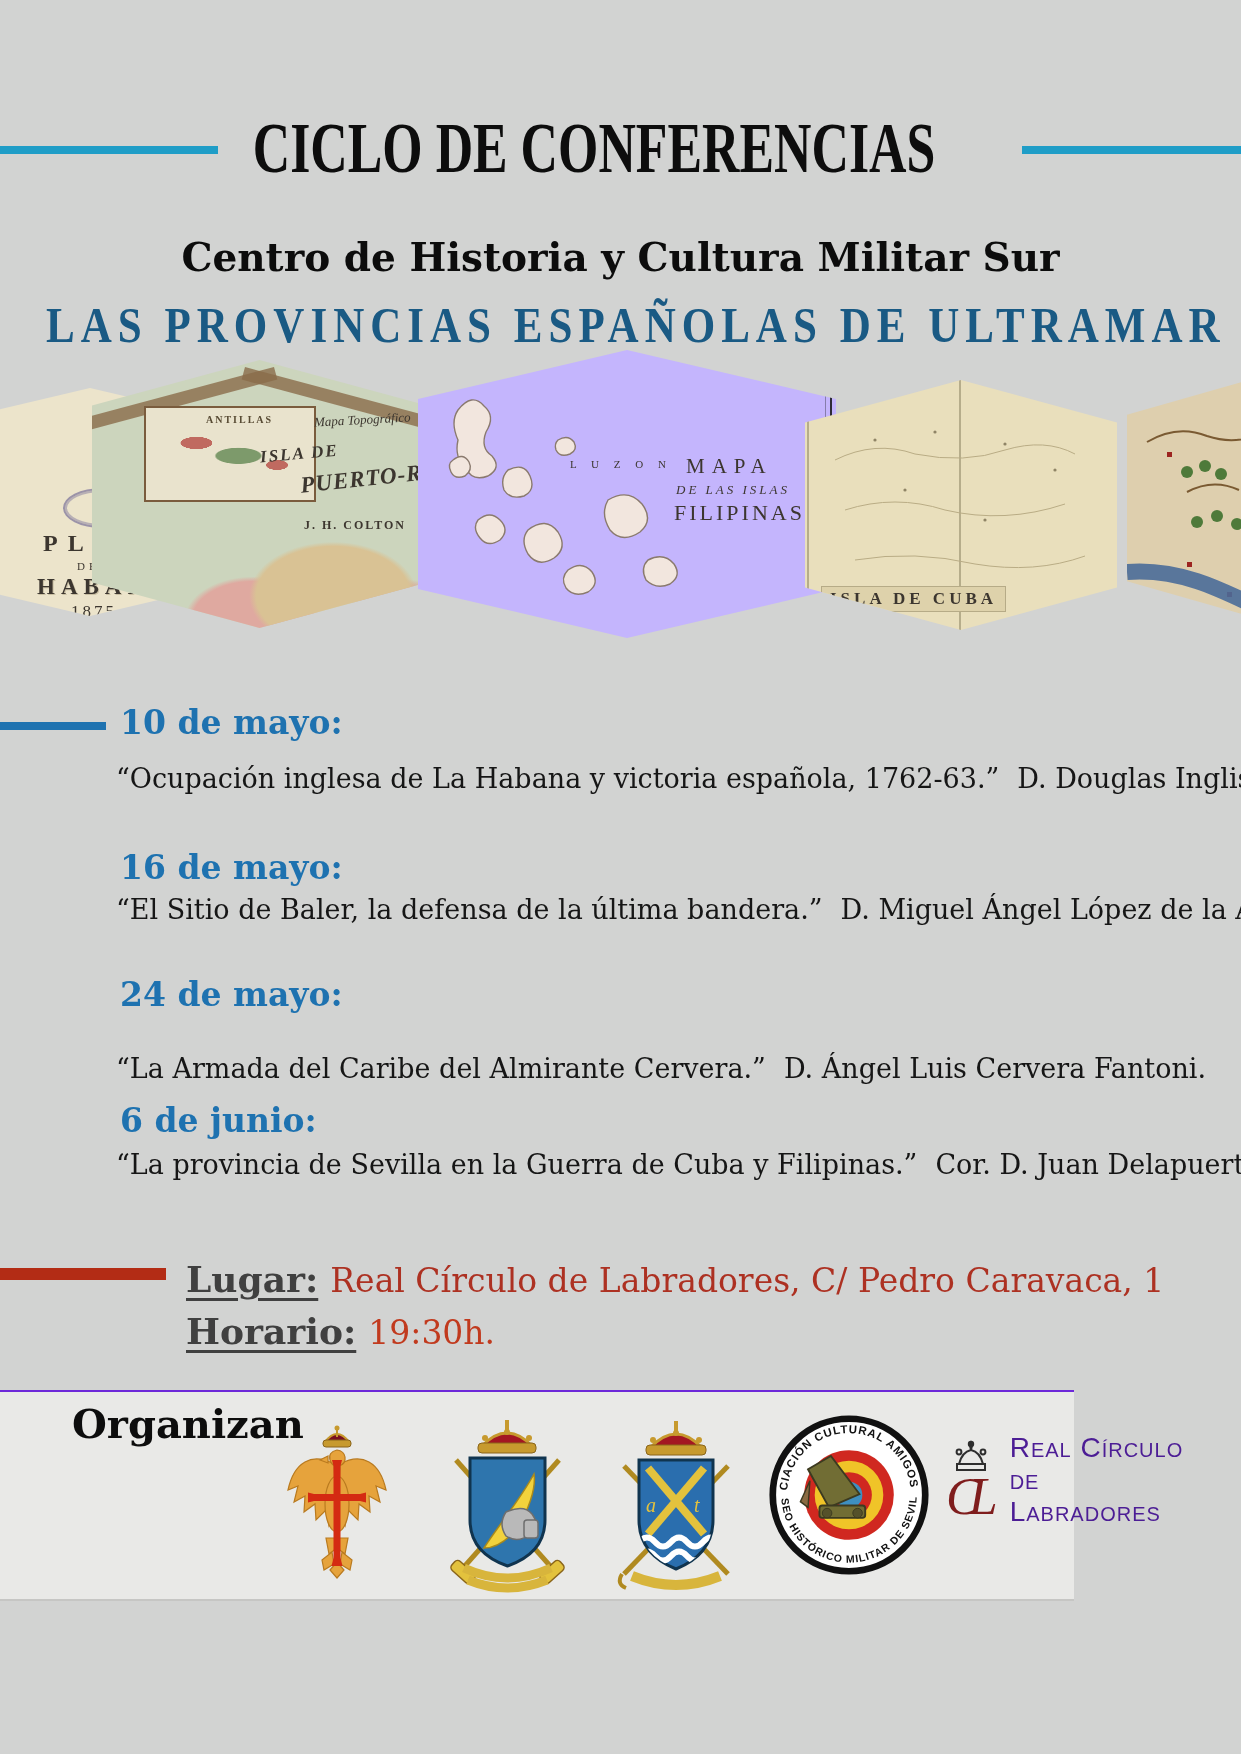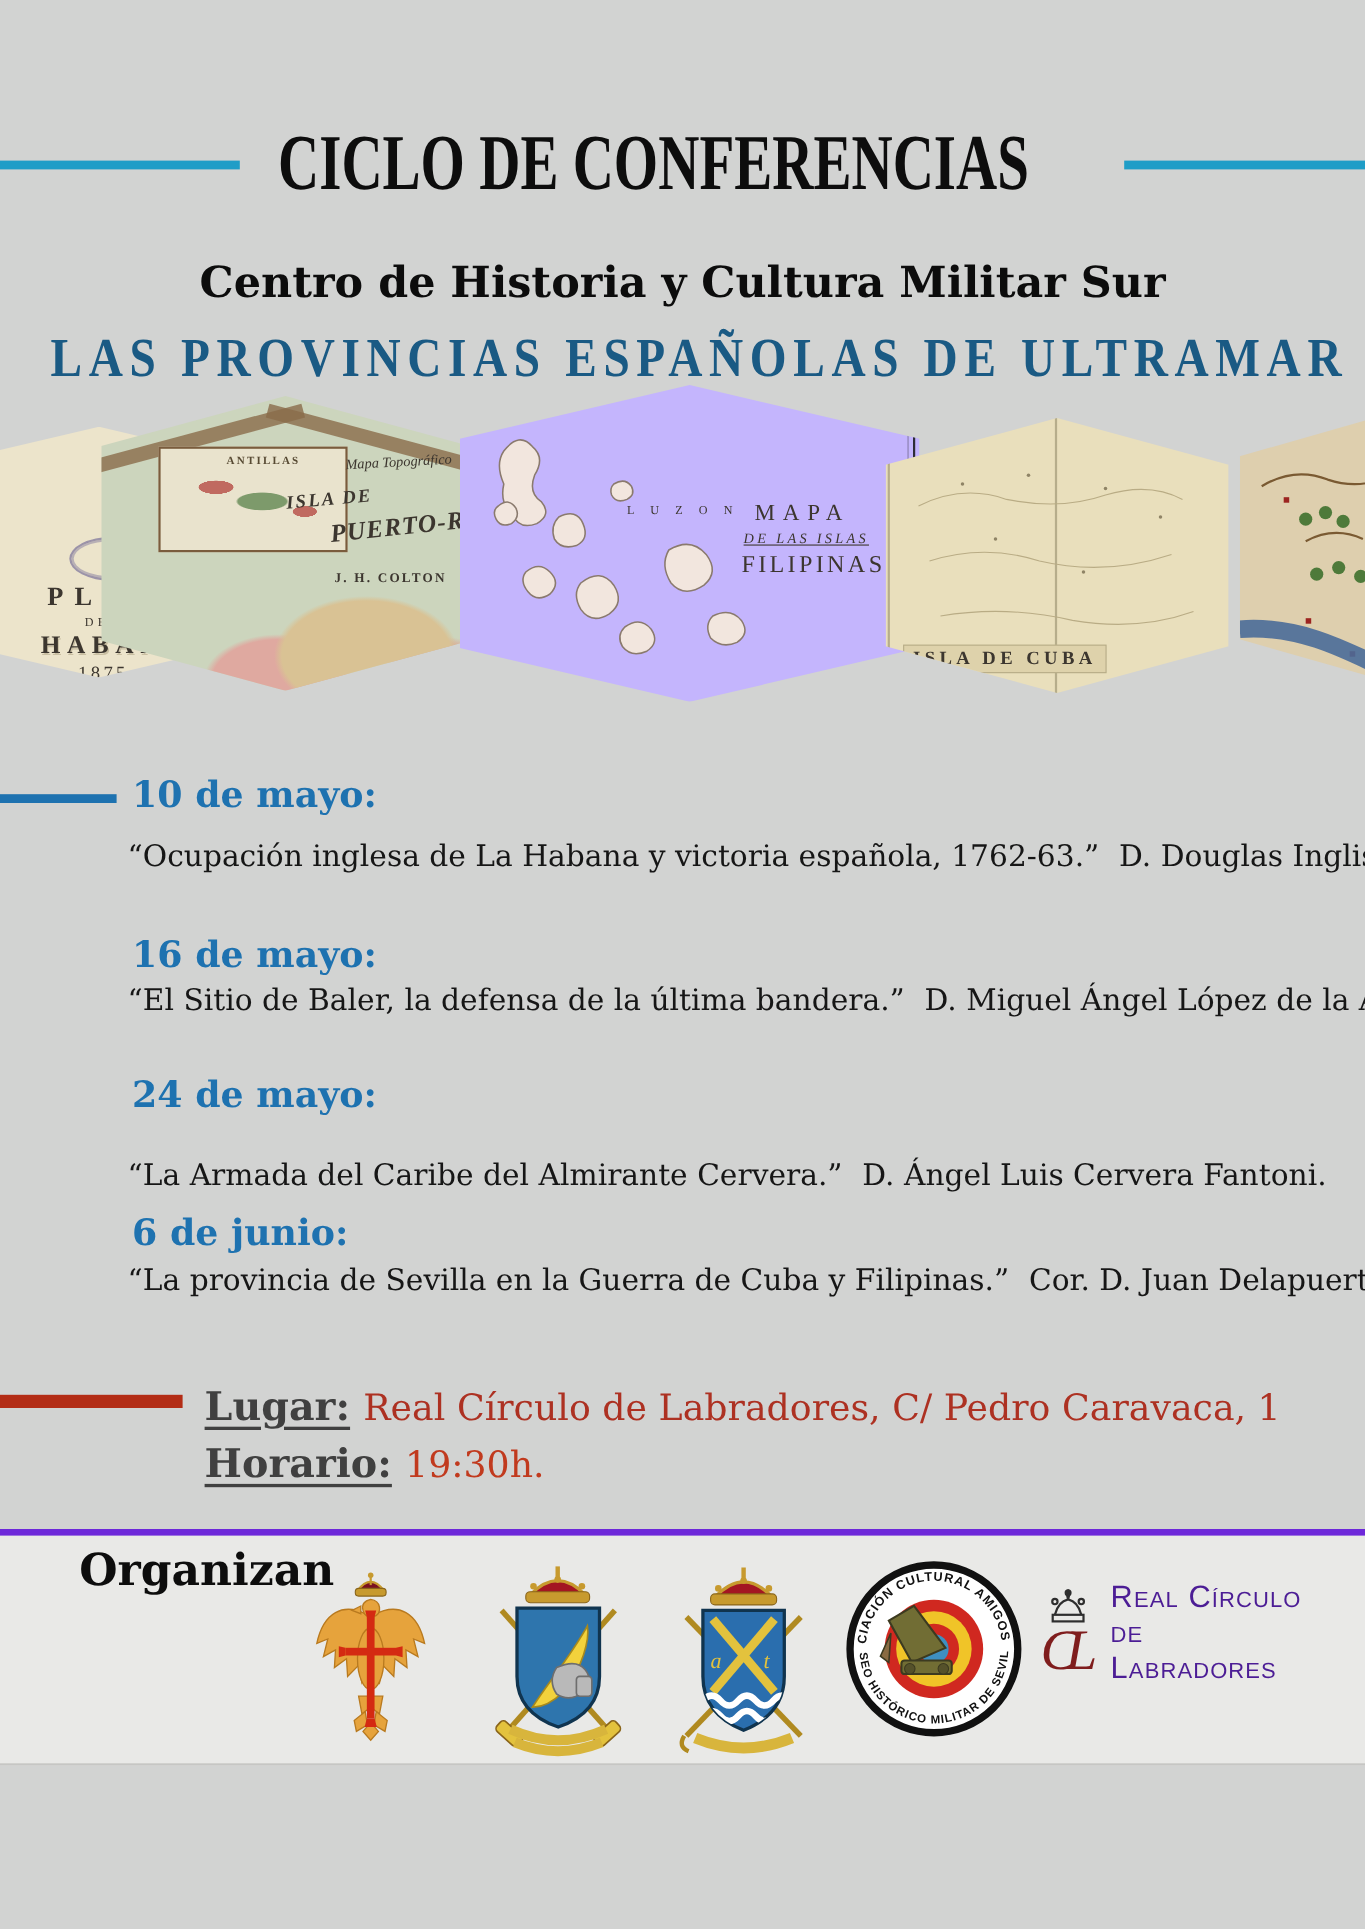--- a/index.html
+++ b/index.html
@@ -61,21 +61,21 @@
        radial-gradient(40px 14px at 55% 52%, #7d9a6b 0 55%, rgba(0,0,0,0) 60%),
        radial-gradient(18px 8px at 78% 62%, #c06a60 0 60%, rgba(0,0,0,0) 62%);}
   .pr-inset-lbl{left:60px;top:6px;font-size:10px;letter-spacing:2px;color:#574a33;font-weight:bold;position:absolute;font-family:"Liberation Serif",serif;}
   .pr-script{left:222px;top:52px;font-size:13px;font-style:italic;color:#4f4636;transform:rotate(-3deg);}
   .pr-isla{left:168px;top:84px;font-size:17px;font-weight:bold;font-style:italic;color:#453c2e;transform:rotate(-5deg);letter-spacing:2px;}
   .pr-prico{left:208px;top:104px;font-size:23px;font-weight:bold;font-style:italic;color:#453c2e;transform:rotate(-6deg);letter-spacing:1px;}
   .pr-colton{left:212px;top:158px;font-size:12px;letter-spacing:2px;font-weight:bold;color:#4f4636;}
 
   .fil-luzon{left:152px;top:108px;font-size:11px;letter-spacing:6px;color:#6b6057;}
   .fil-mapa{left:268px;top:104px;font-size:21px;letter-spacing:7px;color:#57504a;}
-  .fil-islas{left:258px;top:132px;font-size:13px;font-style:italic;letter-spacing:3px;color:#57504a;text-decoration:underline;}
+  .fil-islas{left:258px;top:132px;font-size:13px;font-style:italic;letter-spacing:3px;color:#57504a;}
   .fil-fil{left:256px;top:150px;font-size:22px;letter-spacing:3px;color:#57504a;}
   .fil-edge{position:absolute;right:4px;top:0;bottom:0;width:2px;background:rgba(20,20,20,.85);}
   .fil-edge2{position:absolute;right:10px;top:0;bottom:0;width:1px;background:rgba(20,20,20,.35);}
 
   .cuba-fold{position:absolute;top:0;bottom:0;width:2px;background:rgba(90,80,50,.35);}
   .cuba-lbl{left:16px;top:206px;font-size:17px;letter-spacing:4px;color:#6f6854;background:#ded2ab;
      padding:2px 8px;border:1px solid rgba(110,100,70,.35);font-weight:bold;}
 
   
   .blue-line{position:absolute;left:0;top:722px;width:106px;height:8px;background:#1e72b0;}
@@ -88,22 +88,22 @@
   
   .red-line{position:absolute;left:0;top:1268px;width:166px;height:12px;background:#b32c15;}
   .venue-row{position:absolute;left:186px;font-family:"DejaVu Serif",serif;white-space:nowrap;}
   .venue-label{font-weight:bold;font-size:36px;color:#404040;
      text-decoration:underline;text-decoration-thickness:3px;text-underline-offset:6px;}
   .venue-value{font-size:33px;margin-left:12px;}
   .lugar-value{color:#ad3122;}
   .horario-value{color:#c13a1e;}
 
   
-  .footer-band{position:absolute;left:0;top:1390px;width:1241px;height:207px;
-     background:#e9e9e7;border-top:6px solid #6d28d9;border-bottom:2px solid #c6c6c4;}
+  .footer-band{position:absolute;left:0;top:1390px;width:1074px;height:207px;
+     background:#e9e9e7;border-top:2px solid #6d28d9;border-bottom:2px solid #c6c6c4;}
   .organizan{position:absolute;left:72px;top:8px;font-family:"DejaVu Serif",serif;
      font-weight:bold;font-size:40px;color:#0d0d0d;}
   .logo{position:absolute;}
   .rcl{position:absolute;left:942px;top:40px;width:250px;display:flex;align-items:center;}
   .rcl-mark{width:60px;text-align:center;color:#2e2e2e;}
   .rcl-mono{font-family:"Liberation Serif",serif;font-style:italic;font-size:52px;line-height:.9;
      letter-spacing:-12px;color:#7f1d1d;display:block;margin-top:-4px;padding-right:10px;}
   .rcl-text{font-family:Liberation Sans, sans-serif;font-variant:small-caps;font-size:28px;
      line-height:1.15;color:#4c1d95;margin-left:10px;letter-spacing:1px;}
 </style>

